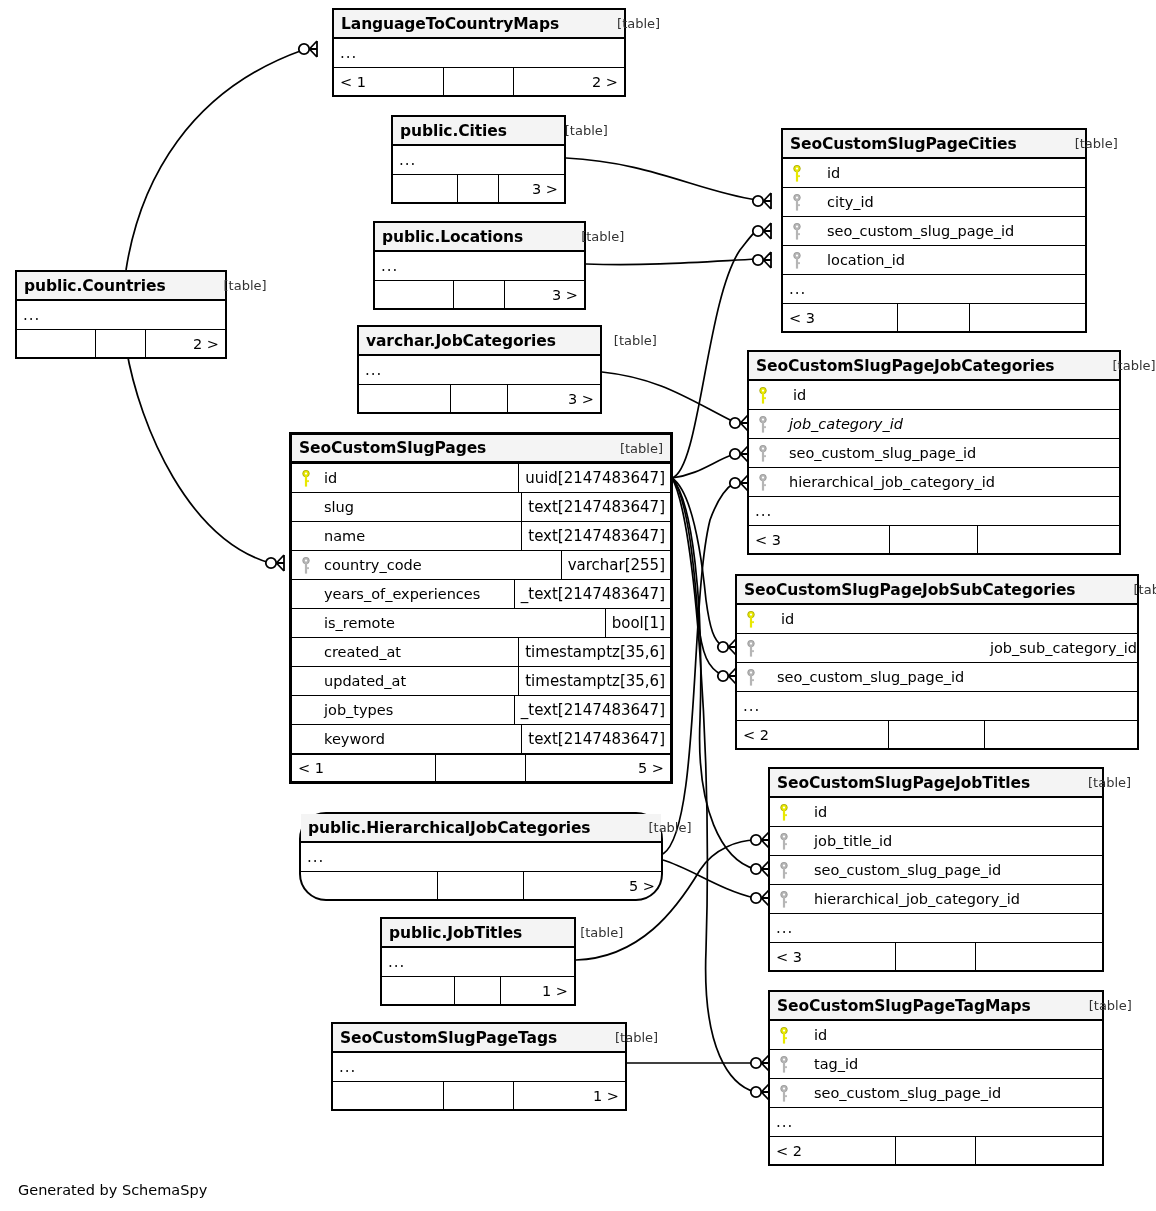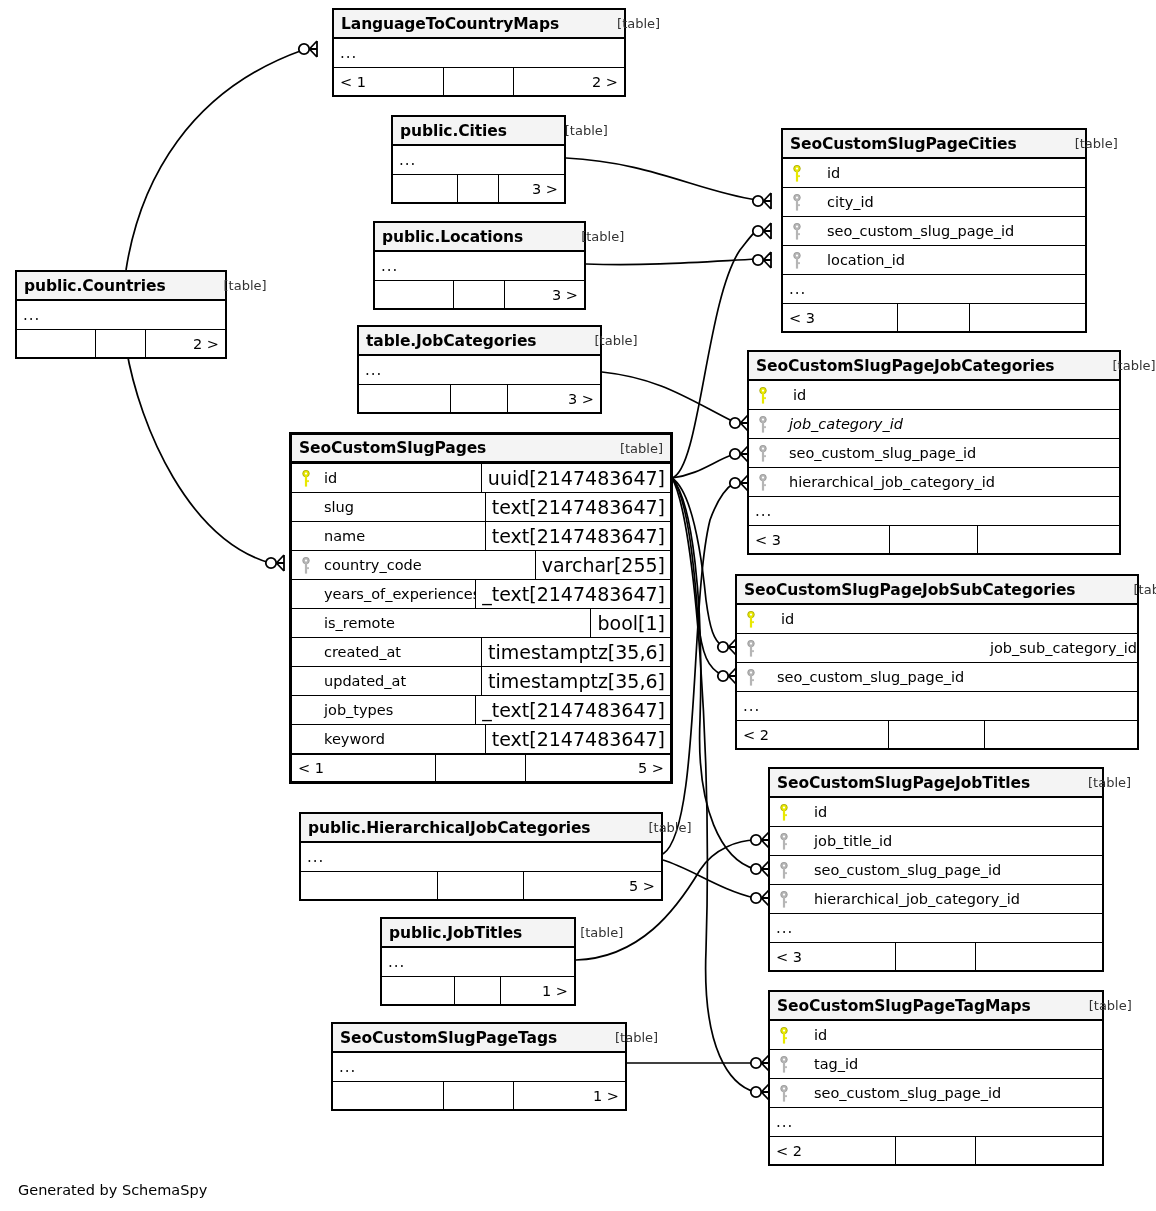--- a/index.html
+++ b/index.html
@@ -82,21 +82,21 @@
     box-sizing: border-box;
   }
   .col-name {
     flex: 1 1 auto;
     font-size: 14.5px;
     padding-left: 6px;
     overflow: hidden;
   }
   .col-type {
     flex: 0 0 auto;
-    font-size: 19px;
+    font-size: 15px;
     padding: 0 5px 0 6px;
     border-left: 1.6px solid #000000;
     box-sizing: border-box;
     height: 100%;
     display: flex;
     align-items: center;
   }
   .row-ellipsis {
     display: flex;
     align-items: center;
@@ -245,32 +245,32 @@
     <div class="row-ellipsis">...</div>
     <div class="footer">
       <div class="f-left"></div>
       <div class="f-mid"></div>
       <div class="f-right">2 &gt;</div>
     </div>
   </div>
 
   <div class="tbl" style="left:357px; top:325px; width:245px;">
     <div class="tbl-title">
-      <span class="tbl-name">table.JobCategories</span>
+      <span class="tbl-name">varchar.JobCategories</span>
       <span class="tbl-tag">[table]</span>
     </div>
     <div class="row-ellipsis">...</div>
     <div class="footer">
       <div class="f-left"></div>
       <div class="f-mid"></div>
       <div class="f-right">3 &gt;</div>
     </div>
   </div>
 
-  <div class="tbl" style="left:299px; top:812px; width:364px;">
+  <div class="tbl" style="left:299px; top:812px; width:364px;border-radius:27px;">
     <div class="tbl-title">
       <span class="tbl-name">public.HierarchicalJobCategories</span>
       <span class="tbl-tag">[table]</span>
     </div>
     <div class="row-ellipsis">...</div>
     <div class="footer">
       <div class="f-left"></div>
       <div class="f-mid"></div>
       <div class="f-right">5 &gt;</div>
     </div>

